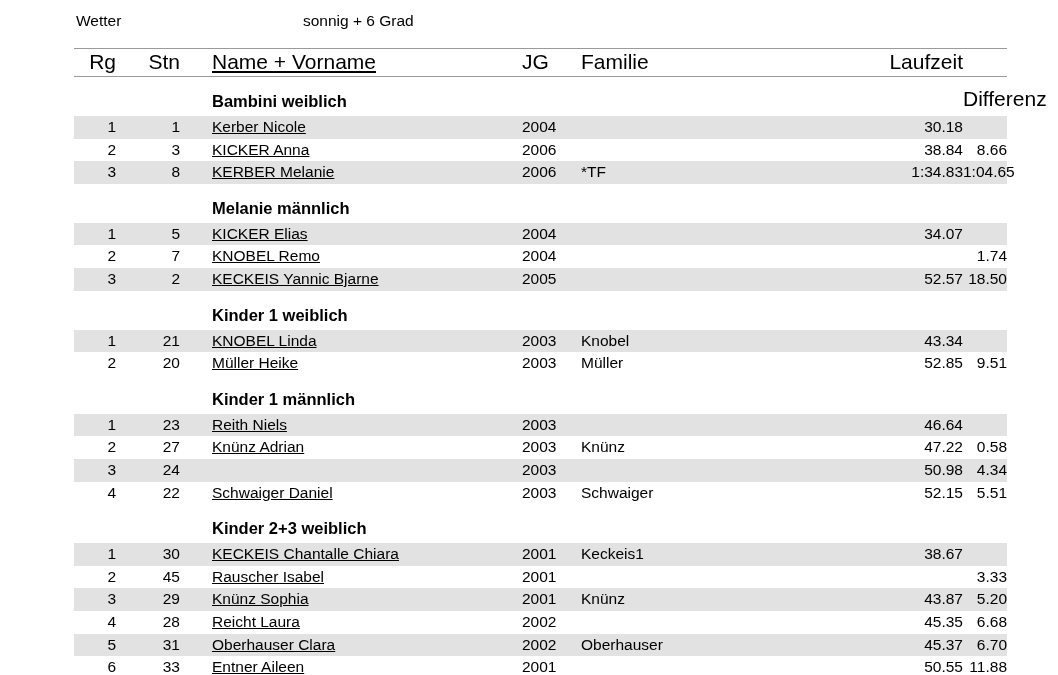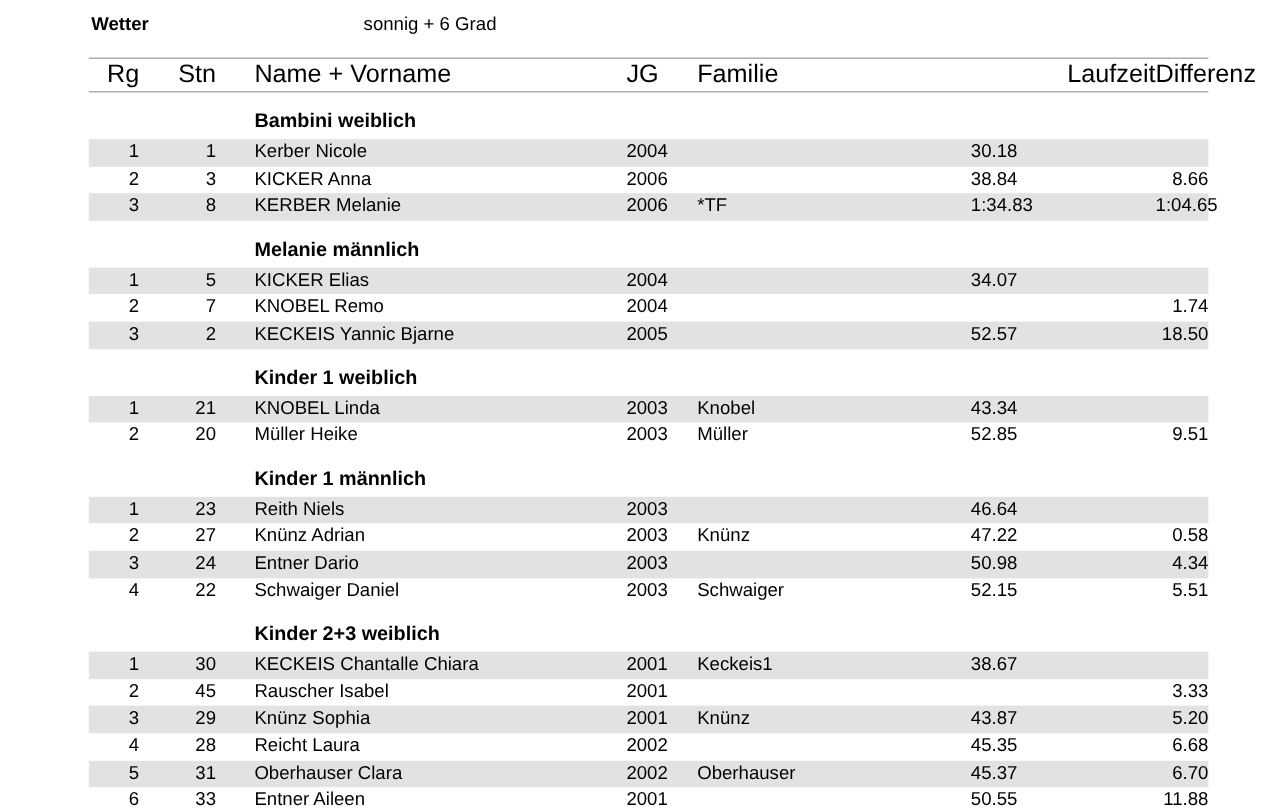--- a/index.html
+++ b/index.html
@@ -32,21 +32,20 @@
   .meta-row {
     position: relative;
     height: 26px;
     font-size: 15.5px;
     line-height: 26px;
   }
   .meta-label {
     position: absolute;
     left: 76px;
     white-space: nowrap;
-    font-weight: bold;
   }
   .meta-value {
     position: absolute;
     left: 303px;
     white-space: nowrap;
   }
 
   
   .results {
     position: absolute;
@@ -99,34 +98,34 @@
     top: 0;
     height: 22.6px;
     line-height: 22.6px;
     font-size: 15.5px;
     white-space: nowrap;
   }
 
   
   .c-rg    { left: 0px;   width: 42px;  text-align: right; }
   .c-stn   { left: 62px;  width: 44px;  text-align: right; }
-  .c-name  { left: 138px; width: 300px; text-align: left;  }
+  .c-name  { left: 138px; width: 300px; text-align: left; text-decoration: underline;  }
   .c-jg    { left: 448px; width: 44px;  text-align: left;  }
   .c-fam   { left: 507px; width: 230px; text-align: left;  }
-  .c-time  { left: 735px; width: 154px; }
+  .c-time  { left: 735px; width: 154px; text-align: right; }
   .c-diff  { left: 889px; width: 44px;  text-align: right; }
 
   
   .thead .c-rg   { left: 0px;   width: 42px;  text-align: right; }
   .thead .c-stn  { left: 62px;  width: 44px;  text-align: right; }
   .thead .c-name { left: 138px; width: 300px; text-align: left;  }
   .thead .c-jg   { left: 448px; width: 44px;  text-align: left;  }
   .thead .c-fam  { left: 507px; width: 230px; text-align: left;  }
   .thead .c-time { left: 735px; width: 154px; text-align: right; }
-  .thead .c-diff { left: 889px; width: 44px;  text-align: left; }
+  .thead .c-diff { left: 889px; width: 44px;  text-align: left; margin-top: 37px; }
 </style>
 </head>
 <body>
 
 <div id="page">
 
   <div class="meta-block">
       <div class="meta-row">
         <div class="meta-label">1010</div>
         <div class="meta-value">30</div>
@@ -245,21 +244,20 @@
           <div class="cell c-stn">27</div>
           <div class="cell c-name">Knünz Adrian</div>
           <div class="cell c-jg">2003</div>
           <div class="cell c-fam">Knünz</div>
           <div class="cell c-time">47.22</div>
           <div class="cell c-diff">0.58</div>
         </div>
         <div class="row shaded">
           <div class="cell c-rg">3</div>
           <div class="cell c-stn">24</div>
-          <div class="cell c-name">Entner Dario</div>
           <div class="cell c-jg">2003</div>
           <div class="cell c-fam"></div>
           <div class="cell c-time">50.98</div>
           <div class="cell c-diff">4.34</div>
         </div>
         <div class="row">
           <div class="cell c-rg">4</div>
           <div class="cell c-stn">22</div>
           <div class="cell c-name">Schwaiger Daniel</div>
           <div class="cell c-jg">2003</div>

